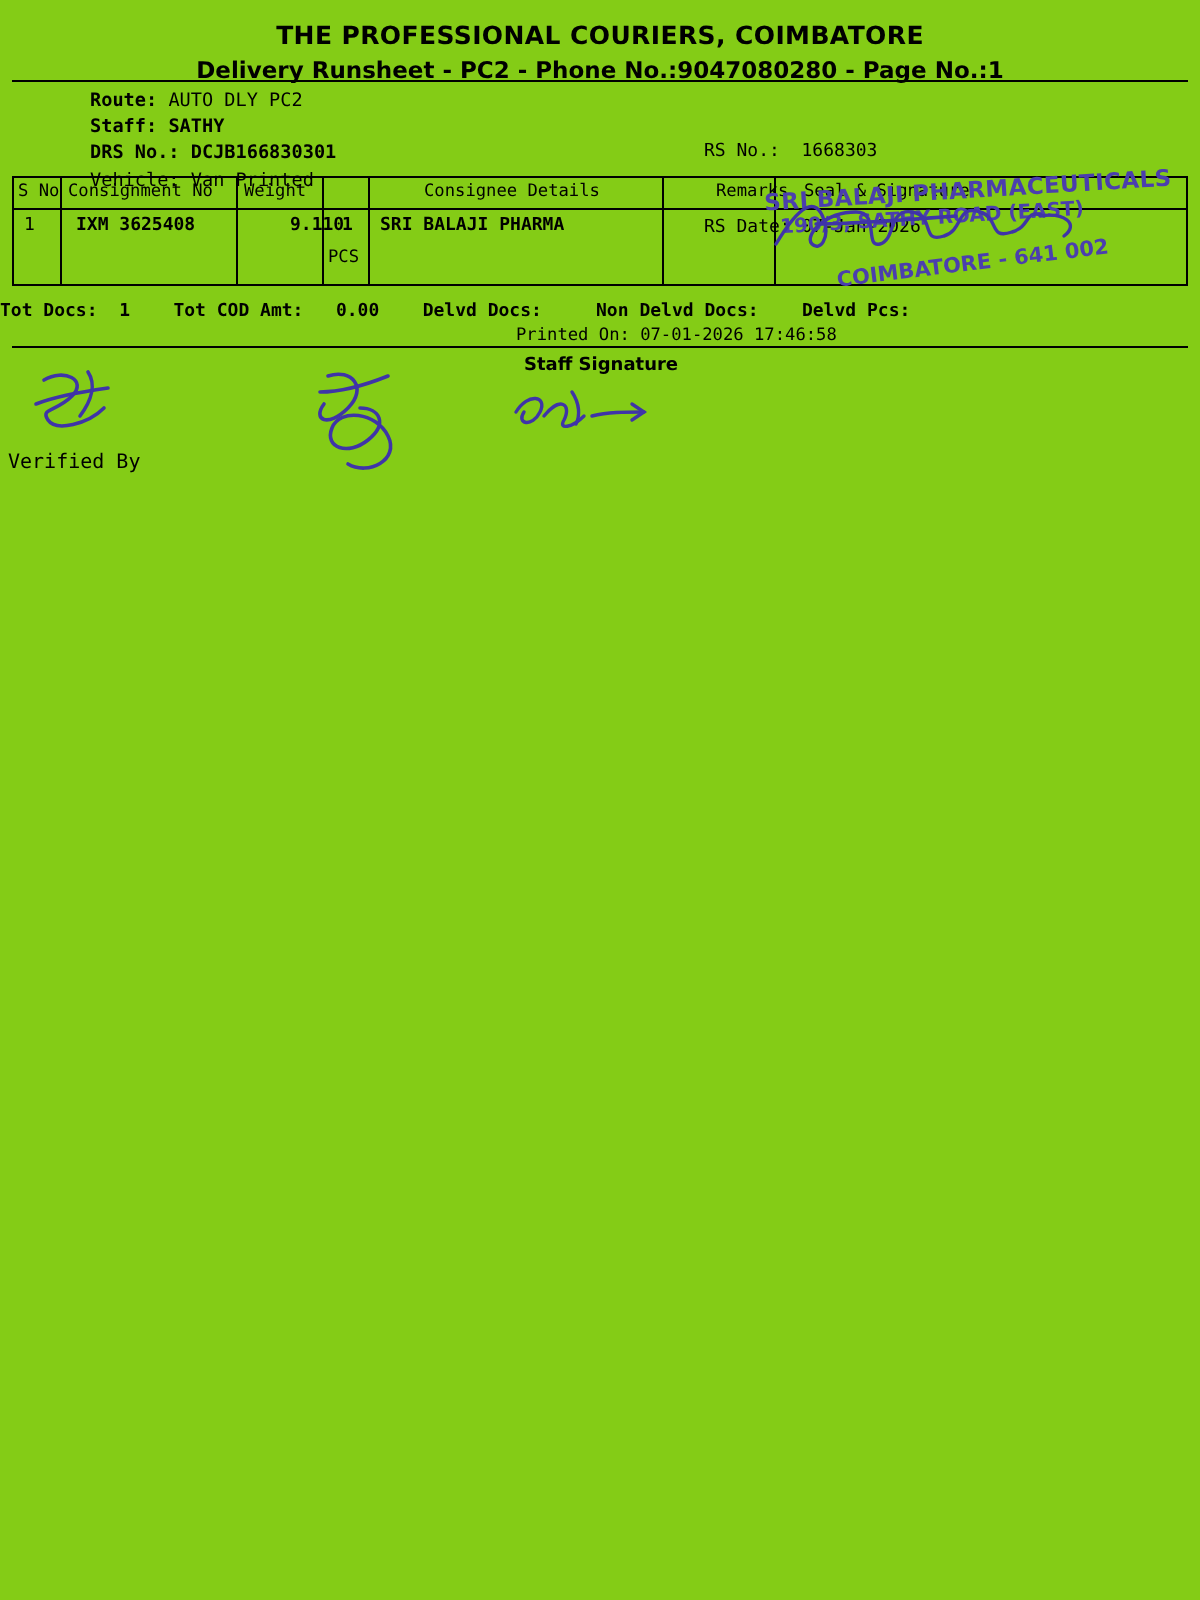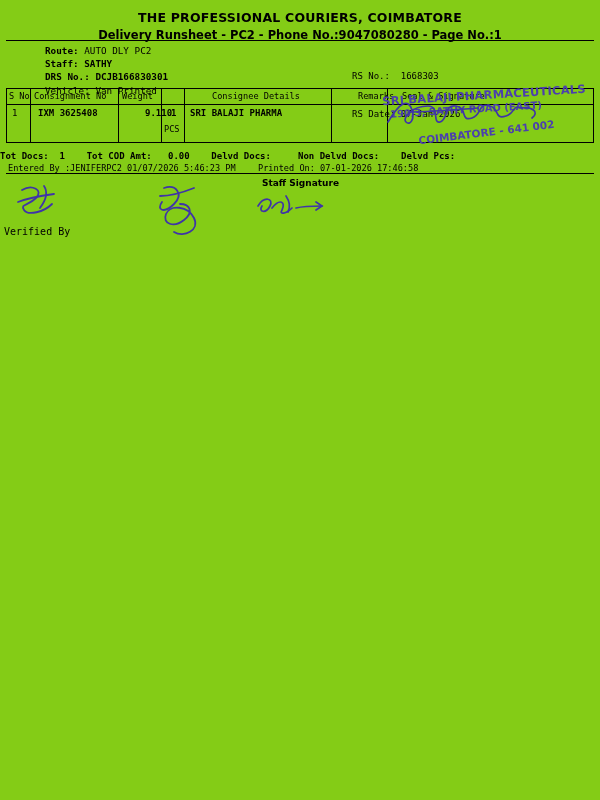--- a/index.html
+++ b/index.html
@@ -225,21 +225,20 @@
 
     <div class="row-cell plain" style="left:6px;">1</div>
     <div class="row-cell" style="left:32px;">IXM 3625408</div>
     <div class="row-cell" style="left:108px;padding-left:31px;">9.110</div>
     <div class="row-cell" style="left:165px;">1</div>
     <div class="row-cell" style="left:184px;">SRI BALAJI PHARMA</div>
   </div>
 
   <div class="totals">Tot Docs:  1    Tot COD Amt:   0.00    Delvd Docs:     Non Delvd Docs:    Delvd Pcs:</div>
   <div class="rule rule-foot-bottom"></div>
-  <div class="entered">Entered By :JENIFERPC2 01/07/2026 5:46:23 PM</div>
   <div class="printed">Printed On: 07-01-2026 17:46:58</div>
 
   <div class="verified">Verified By</div>
   <div class="staff-sign">Staff Signature</div>
 
   <div class="stamp stamp-line1">SRI BALAJI PHARMACEUTICALS</div>
   <div class="stamp stamp-line2">190/3, SATHY ROAD (EAST)</div>
   <div class="stamp stamp-line3">COIMBATORE - 641 002</div>
 
   <div class="ink" style="left:382px; top:92px;">

